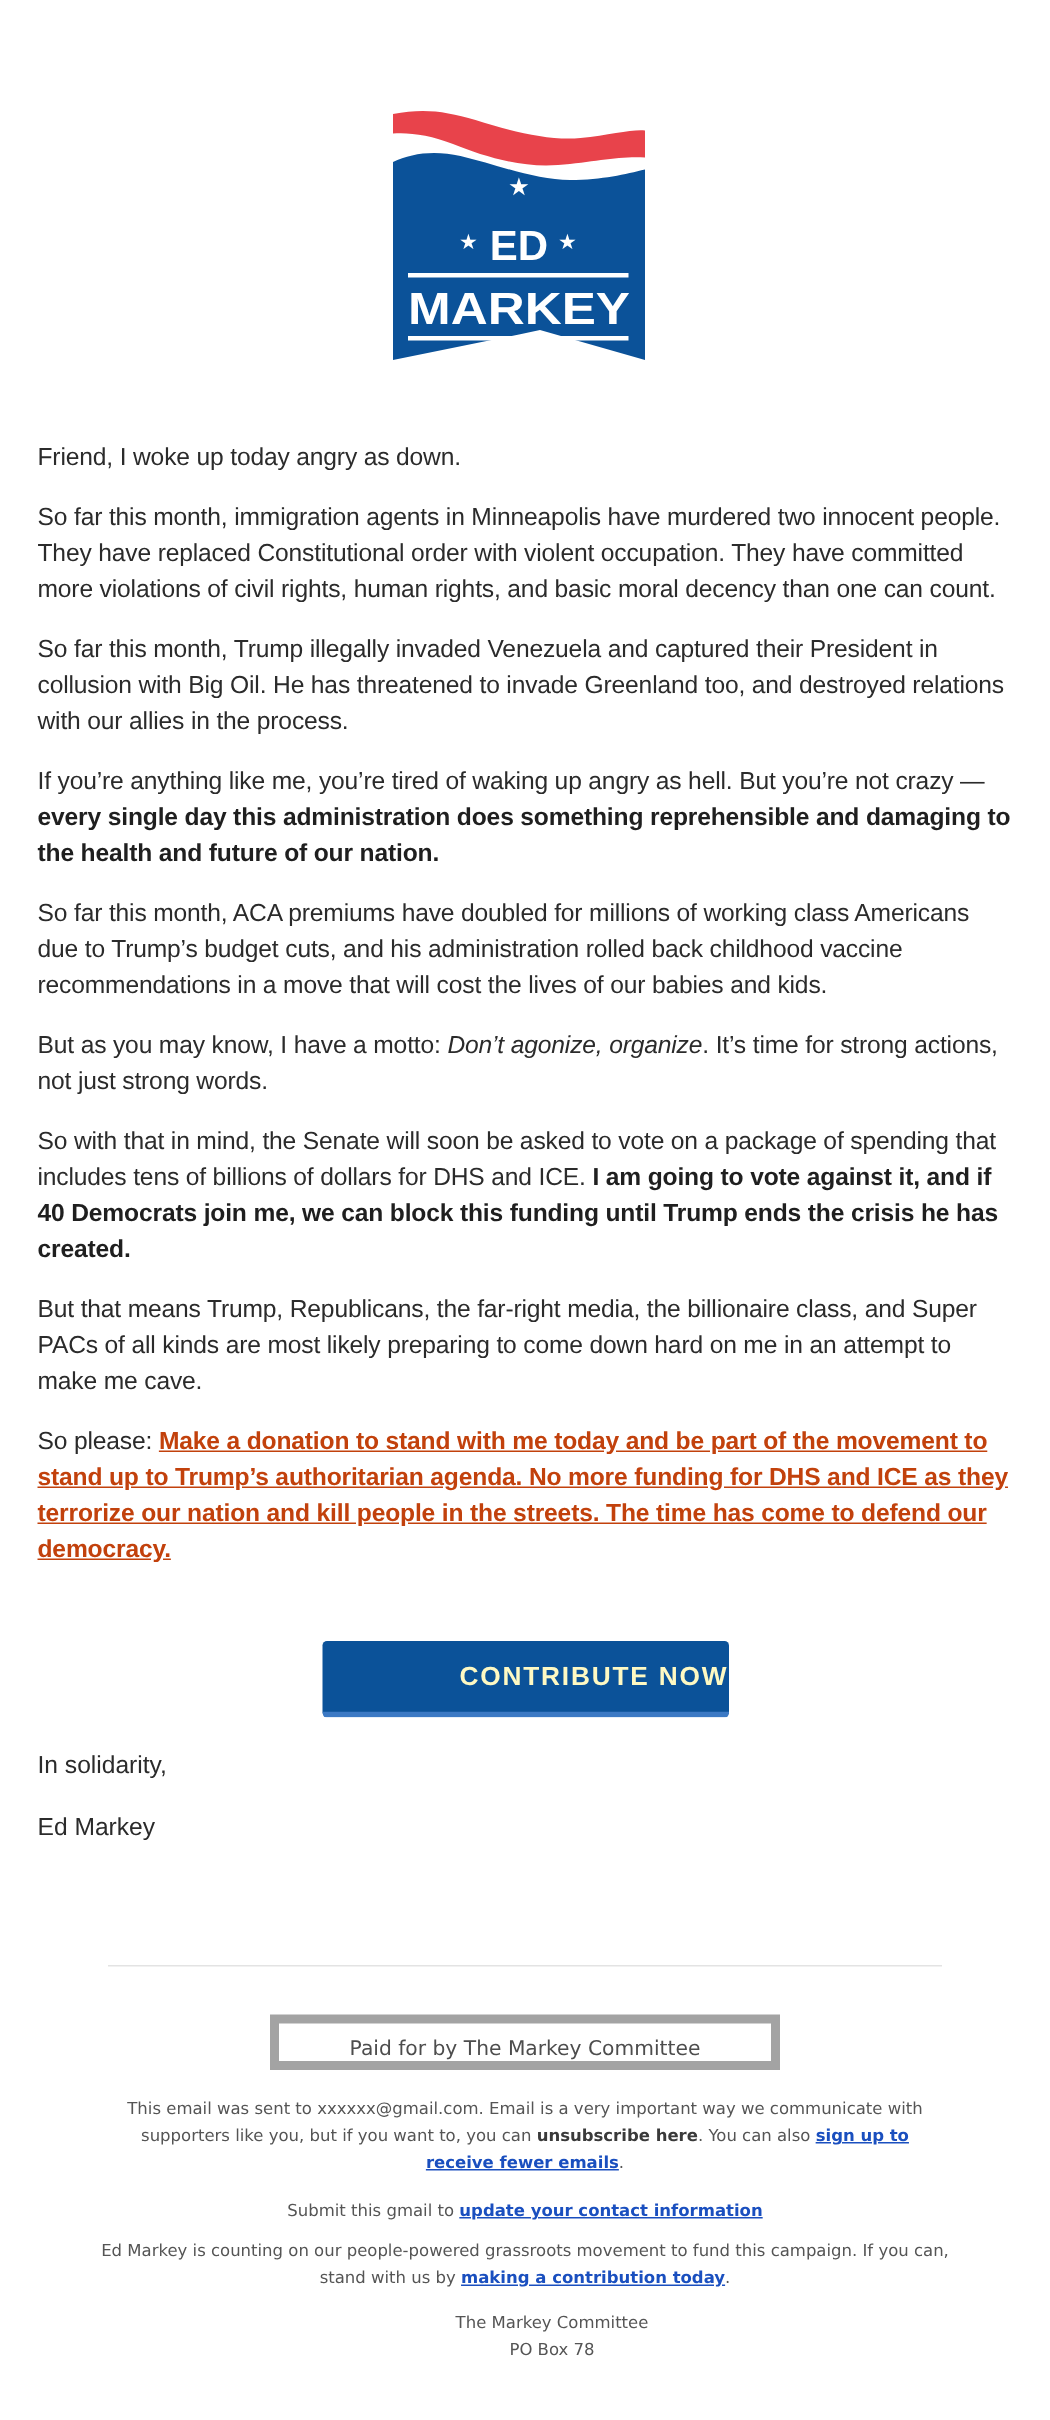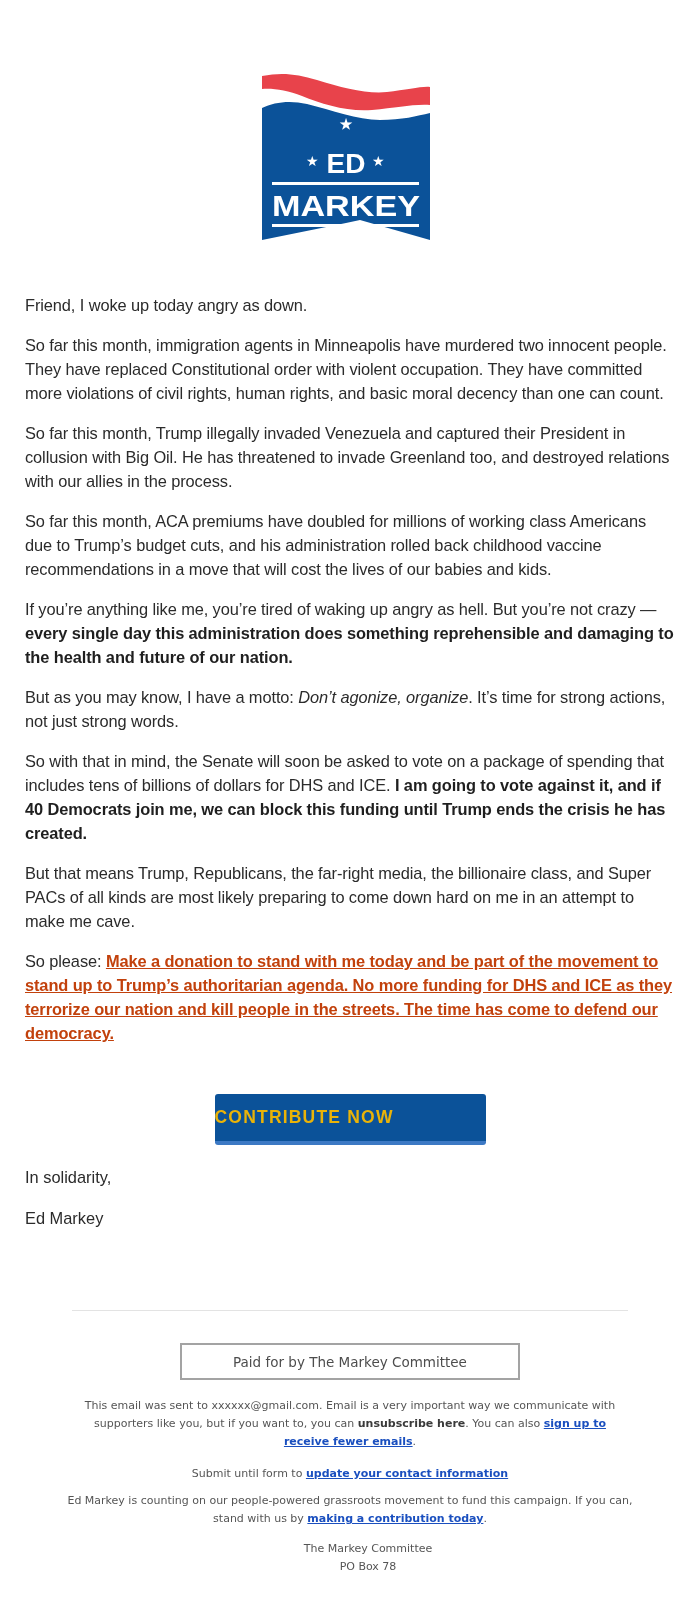--- a/index.html
+++ b/index.html
@@ -10,29 +10,29 @@
   .logo-wrap { position: absolute; left: 262px; top: 56px; width: 168px; height: 184px; }
   .logo-wrap svg { display: block; }
 
   .body-copy { position: absolute; left: 25px; top: 293px; width: 650px; font-size: 16.4px; line-height: 24px; color: #2b2b2b; letter-spacing: -0.1px; }
   .body-copy p { margin: 0 0 16px 0; }
   .body-copy b { font-weight: bold; color: #1f1f1f; }
   .body-copy i { font-style: italic; }
   .body-copy a { color: #c2410c; font-weight: bold; text-decoration: underline; }
 
   .cta-wrap { position: absolute; left: 0; top: 1094px; width: 700px; display: flex; justify-content: center; }
-  .cta-btn { display: inline-block; width: 271px; height: 51px; background: #0b5299; border-bottom: 4px solid #3c79c4; border-radius: 3px; color: #eab308; font-family: "Liberation Sans", sans-serif; font-weight: bold; font-size: 17.5px; letter-spacing: 1.2px; text-align: left; line-height: 47px; text-decoration: none; }
+  .cta-btn { display: inline-block; width: 271px; height: 51px; background: #0b5299; border-bottom: 4px solid #3c79c4; border-radius: 3px; color: #fef9c3; font-family: "Liberation Sans", sans-serif; font-weight: bold; font-size: 17.5px; letter-spacing: 1.2px; text-align: right; line-height: 47px; text-decoration: none; }
 
   .signoff { position: absolute; left: 25px; top: 1165px; font-size: 16.4px; line-height: 24px; color: #2b2b2b; }
   .signoff p { margin-bottom: 17px; }
 
   .divider { position: absolute; left: 72px; top: 1310px; width: 556px; height: 1px; background: #e3e3e3; }
 
   .footer { position: absolute; left: 0; top: 1343px; width: 700px; text-align: center; font-family: "DejaVu Sans", sans-serif; color: #555; }
-  .paid-box { display: inline-block; width: 340px; height: 37px; border: 2px solid #a3a3a3; font-size: 13.5px; line-height: 35px; color: #4d4d4d; }
+  .paid-box { display: inline-block; width: 340px; height: 37px; border: 6px solid #a3a3a3; font-size: 13.5px; line-height: 35px; color: #4d4d4d; }
   .foot-p { font-size: 11px; line-height: 18px; color: #555; margin: 0 auto; }
   .foot-p b { color: #3a3a3a; }
   .foot-p a { color: #1a4fbf; font-weight: bold; text-decoration: underline; }
   .fp1 { width: 560px; margin-top: 17px; }
   .fp2 { margin-top: 14px; }
   .fp3 { width: 580px; margin-top: 9px; }
   .address { margin-top: 12px; font-size: 11px; line-height: 18px; color: #555; margin-left: 36px; }
 </style>
 </head>
 <body>
@@ -54,22 +54,22 @@
       <rect x="10" y="126" width="147" height="3" fill="#fff"></rect>
       <text x="84" y="160" text-anchor="middle" fill="#fff" font-family="Liberation Sans, sans-serif" font-weight="bold" font-size="30" textLength="148" lengthAdjust="spacingAndGlyphs">MARKEY</text>
       <rect x="10" y="168" width="147" height="3" fill="#fff"></rect>
     </svg>
   </div>
 
   <div class="body-copy">
     <p>Friend, I woke up today angry as down.</p>
     <p>So far this month, immigration agents in Minneapolis have murdered two innocent people. They have replaced Constitutional order with violent occupation. They have committed more violations of civil rights, human rights, and basic moral decency than one can count.</p>
     <p>So far this month, Trump illegally invaded Venezuela and captured their President in collusion with Big Oil. He has threatened to invade Greenland too, and destroyed relations with our allies in the process.</p>
+    <p><span>If you’re anything like me, you’re tired of waking up angry as hell. But you’re not crazy — </span><b>every single day this administration does something reprehensible and damaging to the health and future of our nation.</b></p>
     <p>So far this month, ACA premiums have doubled for millions of working class Americans due to Trump’s budget cuts, and his administration rolled back childhood vaccine recommendations in a move that will cost the lives of our babies and kids.</p>
-    <p><span>If you’re anything like me, you’re tired of waking up angry as hell. But you’re not crazy — </span><b>every single day this administration does something reprehensible and damaging to the health and future of our nation.</b></p>
     <p><span>But as you may know, I have a motto: </span><i>Don’t agonize, organize</i><span>. It’s time for strong actions, not just strong words.</span></p>
     <p><span>So with that in mind, the Senate will soon be asked to vote on a package of spending that includes tens of billions of dollars for DHS and ICE. </span><b>I am going to vote against it, and if 40 Democrats join me, we can block this funding until Trump ends the crisis he has created.</b></p>
     <p>But that means Trump, Republicans, the far-right media, the billionaire class, and Super PACs of all kinds are most likely preparing to come down hard on me in an attempt to make me cave.</p>
     <p><span>So please: </span><a href="#">Make a donation to stand with me today and be part of the movement to stand up to Trump’s authoritarian agenda. No more funding for DHS and ICE as they terrorize our nation and kill people in the streets. The time has come to defend our democracy.</a></p>
   </div>
 
   <div class="cta-wrap">
     <a href="#" class="cta-btn">CONTRIBUTE NOW</a>
   </div>
 
@@ -78,21 +78,21 @@
     <p>Ed Markey</p>
   </div>
 
   <div class="divider"></div>
 
   <div class="footer">
     <div class="paid-box">Paid for by The Markey Committee</div>
 
     <p class="foot-p fp1"><span>This email was sent to </span><span>xxxxxx@gmail.com</span><span>. Email is a very important way we communicate with supporters like you, but if you want to, you can </span><b>unsubscribe here</b><span>. You can also </span><a href="#">sign up to receive fewer emails</a><span>.</span></p>
 
-    <p class="foot-p fp2"><span>Submit until form to </span><a href="#">update your contact information</a></p>
+    <p class="foot-p fp2"><span>Submit this gmail to </span><a href="#">update your contact information</a></p>
 
     <p class="foot-p fp3"><span>Ed Markey is counting on our people-powered grassroots movement to fund this campaign. If you can, stand with us by </span><a href="#">making a contribution today</a><span>.</span></p>
 
     <div class="address">
       <div>The Markey Committee</div>
       <div>PO Box 78</div>
     </div>
   </div>
 
 </div>

